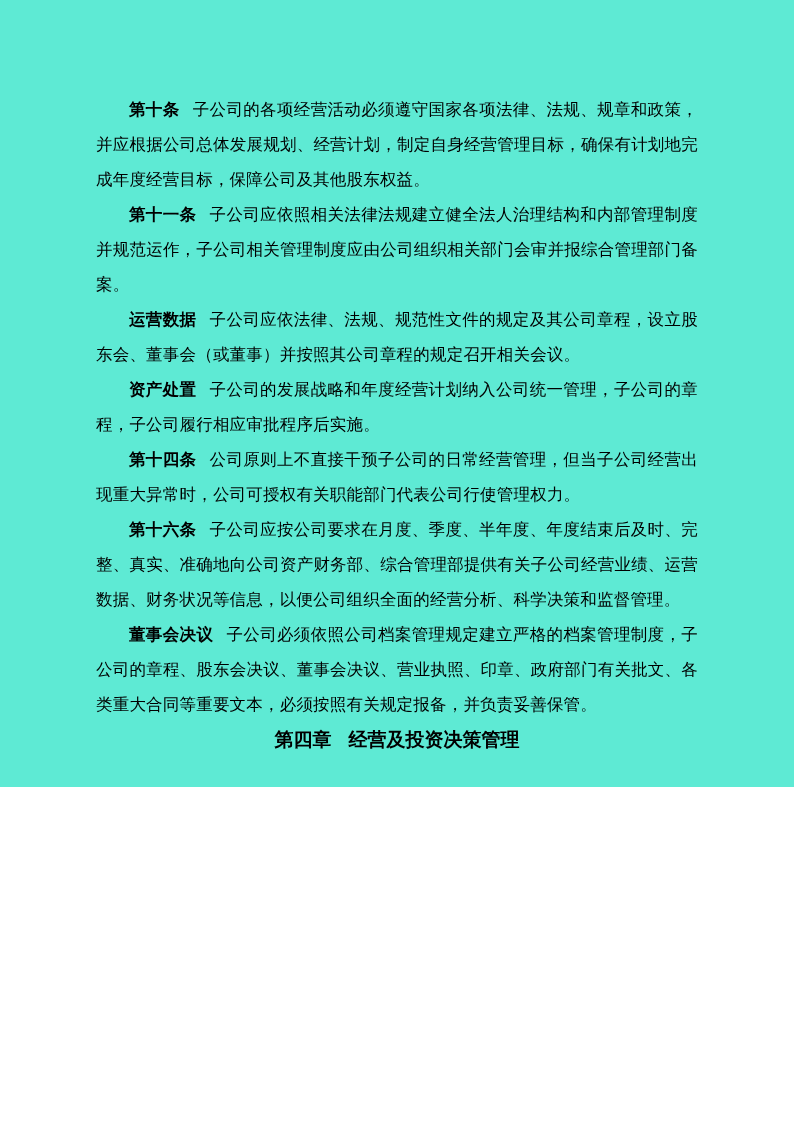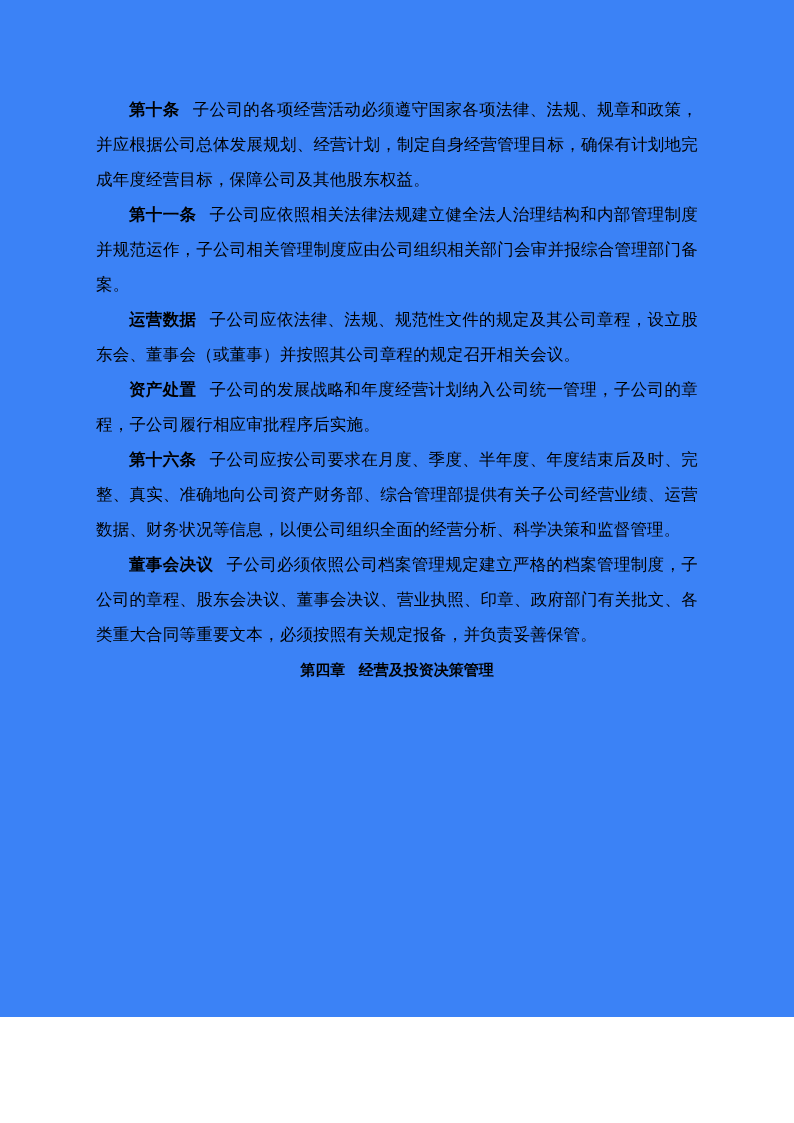--- a/index.html
+++ b/index.html
@@ -3,22 +3,22 @@
 <meta charset="utf-8">
 <style>
   html, body {
     margin: 0;
     padding: 0;
     background: #ffffff;
   }
   .page {
     position: relative;
     width: 794px;
-    height: 1017px;
-    background: #3b82f6;
+    height: 787px;
+    background: #5eead4;
     font-family: "Liberation Serif", "DejaVu Serif", serif;
     color: #000000;
     overflow: hidden;
   }
   .content {
     position: absolute;
     left: 96px;
     top: 92px;
     width: 602px;
   }
@@ -30,21 +30,21 @@
     text-indent: 2em;
     letter-spacing: 0.2px;
   }
   .art-num {
     font-weight: bold;
     font-family: "Liberation Sans", "DejaVu Sans", sans-serif;
     margin-right: 0.8em;
   }
   .chapter {
     margin: 0;
-    font-size: 15px;
+    font-size: 19px;
     line-height: 35px;
     font-weight: bold;
     font-family: "Liberation Sans", "DejaVu Sans", sans-serif;
     text-align: center;
     text-indent: 0;
   }
   .chapter .chapter-num {
     margin-right: 0.9em;
   }
   .page-number {
@@ -66,20 +66,21 @@
   <div class="content">
 
     <p class="para"><span class="art-num">第十条</span><span>子公司的各项经营活动必须遵守国家各项法律、法规、规章和政策，并应根据公司总体发展规划、经营计划，制定自身经营管理目标，确保有计划地完成年度经营目标，保障公司及其他股东权益。</span></p>
 
     <p class="para"><span class="art-num">第十一条</span><span>子公司应依照相关法律法规建立健全法人治理结构和内部管理制度并规范运作，子公司相关管理制度应由公司组织相关部门会审并报综合管理部门备案。</span></p>
 
     <p class="para"><span class="art-num">运营数据</span><span>子公司应依法律、法规、规范性文件的规定及其公司章程，设立股东会、董事会（或董事）并按照其公司章程的规定召开相关会议。</span></p>
 
     <p class="para"><span class="art-num">资产处置</span><span>子公司的发展战略和年度经营计划纳入公司统一管理，子公司的章程，子公司履行相应审批程序后实施。</span></p>
 
+    <p class="para"><span class="art-num">第十四条</span><span>公司原则上不直接干预子公司的日常经营管理，但当子公司经营出现重大异常时，公司可授权有关职能部门代表公司行使管理权力。</span></p>
 
 
     <p class="para"><span class="art-num">第十六条</span><span>子公司应按公司要求在月度、季度、半年度、年度结束后及时、完整、真实、准确地向公司资产财务部、综合管理部提供有关子公司经营业绩、运营数据、财务状况等信息，以便公司组织全面的经营分析、科学决策和监督管理。</span></p>
 
     <p class="para"><span class="art-num">董事会决议</span><span>子公司必须依照公司档案管理规定建立严格的档案管理制度，子公司的章程、股东会决议、董事会决议、营业执照、印章、政府部门有关批文、各类重大合同等重要文本，必须按照有关规定报备，并负责妥善保管。</span></p>
 
     <h2 class="chapter"><span class="chapter-num">第四章</span><span>经营及投资决策管理</span></h2>
 
 
   </div>

